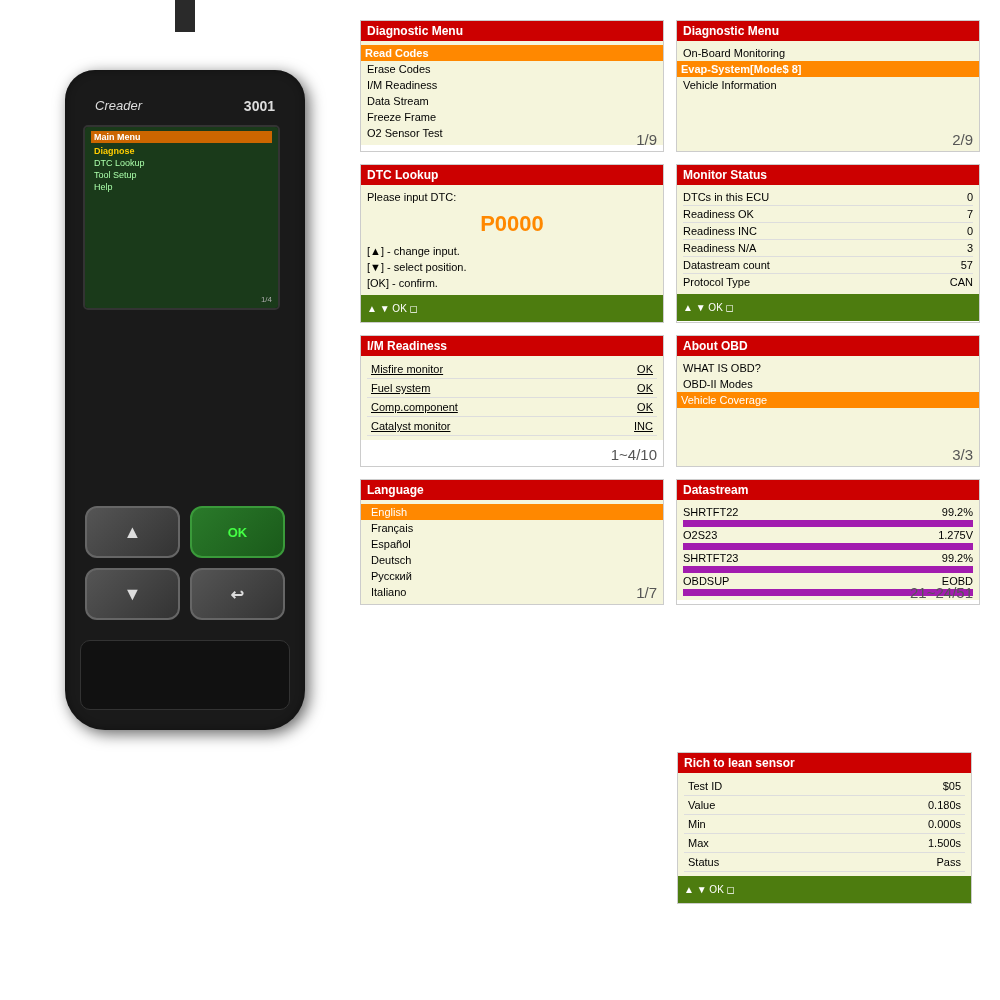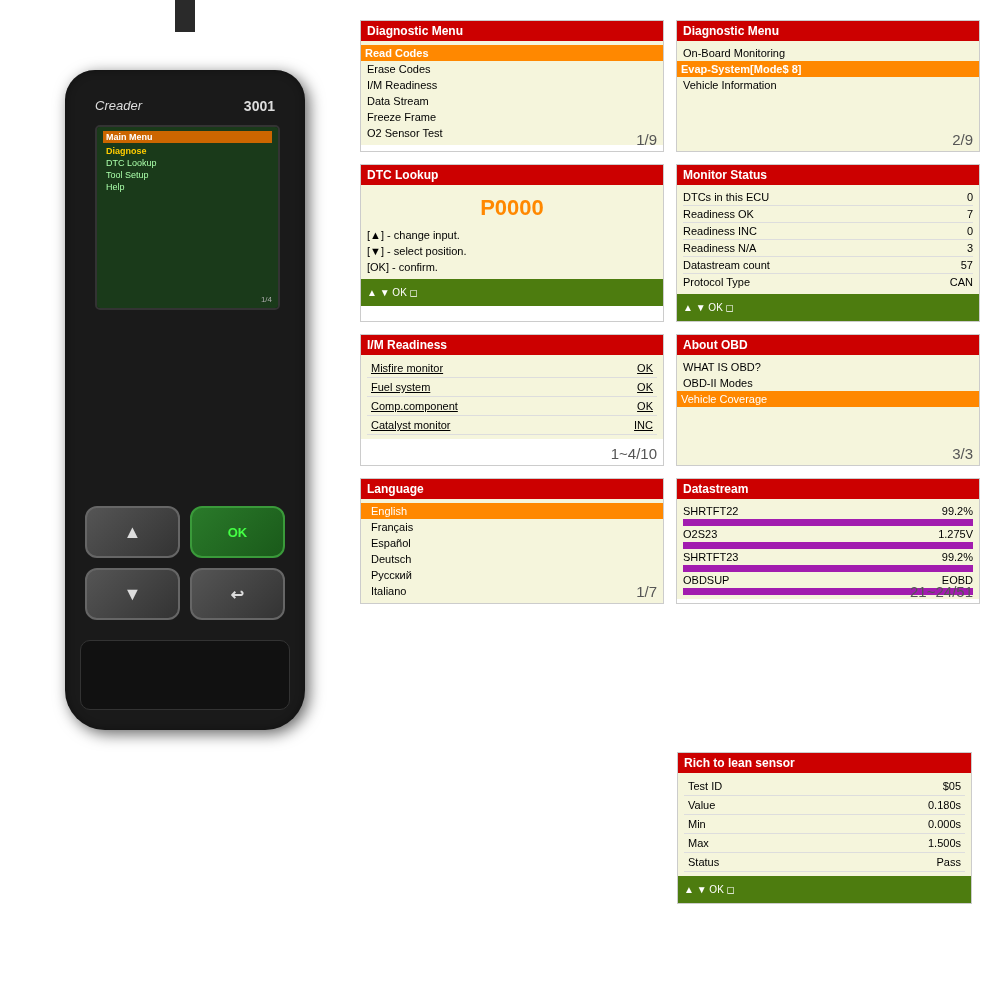--- a/index.html
+++ b/index.html
@@ -38,21 +38,21 @@
       border-radius: 4px 4px 0 0;
       position: absolute;
       top: -58px;
       left: 50%;
       transform: translateX(-50%);
     }
 
     .device-screen-area {
       position: absolute;
       top: 55px;
-      left: 30px;
+      left: 18px;
       right: 25px;
       height: 185px;
       background: #000;
       border-radius: 5px;
       overflow: hidden;
       border: 2px solid #333;
     }
 
     .device-brand {
       position: absolute;
@@ -386,20 +386,21 @@
       <div class="panel-item">On-Board Monitoring</div>
       <div class="panel-item highlighted">Evap-System[Mode$ 8]</div>
       <div class="panel-item">Vehicle Information</div>
       <div class="panel-footer">2/9</div>
     </div>
   </div>
 
   <div class="panel">
     <div class="panel-header">DTC Lookup</div>
     <div class="panel-body">
+      <div class="panel-item">Please input DTC:</div>
       <div class="dtc-input">P0000</div>
       <div class="panel-item">[▲] - change input.</div>
       <div class="panel-item">[▼] - select position.</div>
       <div class="panel-item">[OK] - confirm.</div>
     </div>
     <div class="nav-bar">
       <span>▲ ▼ OK ◻</span>
     </div>
   </div>
 

